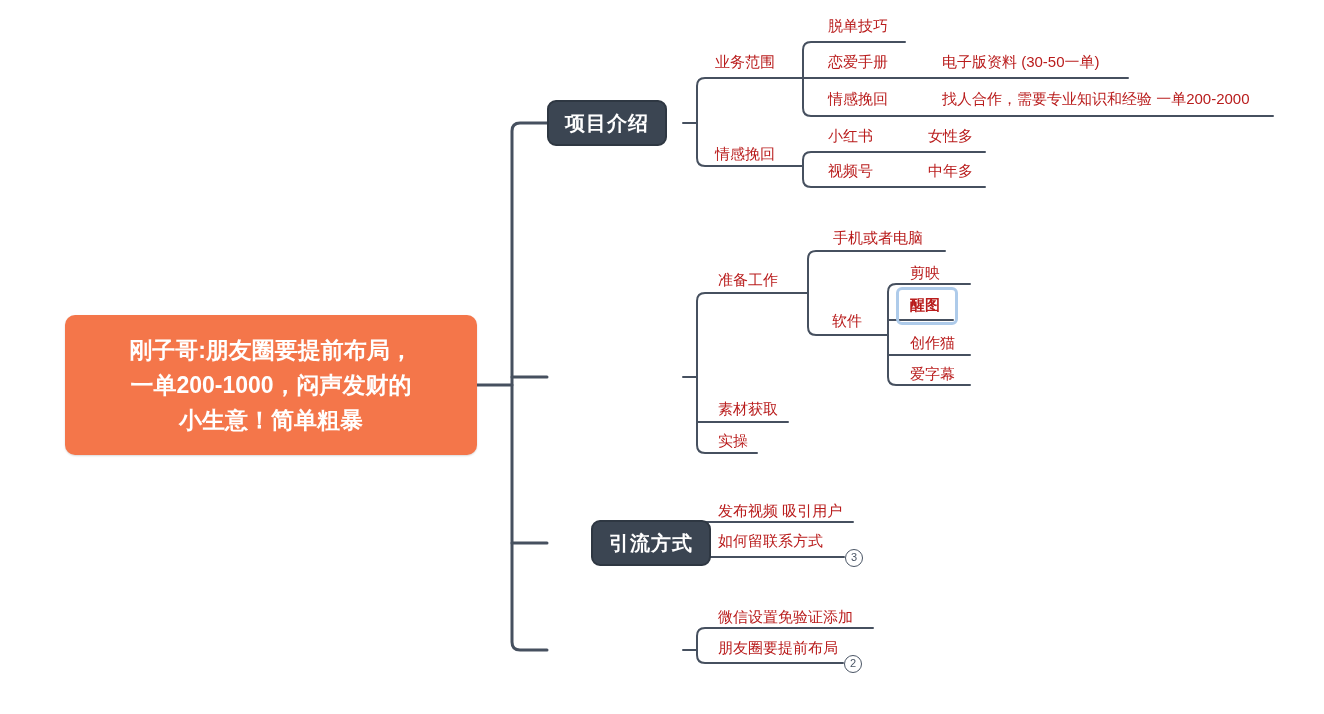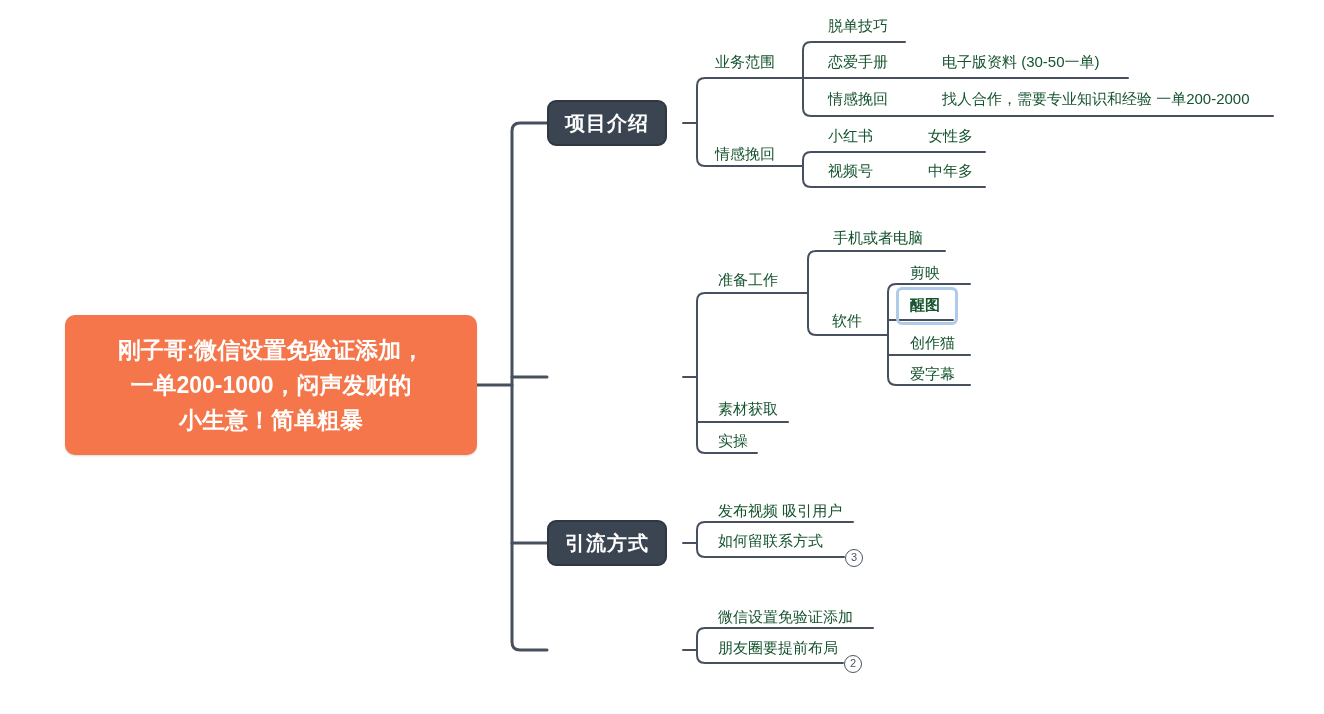--- a/index.html
+++ b/index.html
@@ -21,21 +21,21 @@
   }
   .branch-node{
     position:absolute;left:547px;width:120px;height:46px;z-index:2;
     background:#3B4552;border:2px solid #2E3742;border-radius:9px;
     color:#ffffff;font-weight:700;font-size:20px;
     display:flex;align-items:center;justify-content:center;box-sizing:border-box;
     letter-spacing:1px;
   }
   .leaf{
     position:absolute;z-index:2;white-space:nowrap;
-    font-size:15px;line-height:1;color:#14532d;
+    font-size:15px;line-height:1;color:#b91c1c;
     transform:translateY(-50%);
   }
   .badge{
     position:absolute;z-index:3;width:18px;height:18px;box-sizing:border-box;
     border:1.5px solid #4A5565;border-radius:50%;background:#ffffff;
     color:#4A5565;font-size:11px;line-height:15px;text-align:center;
   }
   .selection-box{
     position:absolute;z-index:4;left:896px;top:287px;width:62px;height:38px;
     border:3px solid #AECBEA;border-radius:6px;box-sizing:border-box;
@@ -69,27 +69,27 @@
     <path class="w2" d="M 888 355 H 970"></path>
 
     <path class="w2" d="M 683 543 H 697"></path>
     <path class="w2" d="M 853 522 H 705 Q 697 522 697 530 V 549 Q 697 557 705 557 H 844"></path>
 
     <path class="w2" d="M 683 650 H 697"></path>
     <path class="w2" d="M 873 628 H 705 Q 697 628 697 636 V 655 Q 697 663 705 663 H 843"></path>
   </svg>
 
   <div class="root-node">
-    <span>刚子哥:微信设置免验证添加，</span>
+    <span>刚子哥:朋友圈要提前布局，</span>
     <span>一单200-1000，闷声发财的</span>
     <span>小生意！简单粗暴</span>
   </div>
 
   <div class="branch-node" style="top:100px;">项目介绍</div>
-  <div class="branch-node" style="top:520px;">引流方式</div>
+  <div class="branch-node" style="top:520px;margin-left:44px;">引流方式</div>
 
   <div class="leaf" style="left:715px;top:61px;">业务范围</div>
   <div class="leaf" style="left:828px;top:25px;">脱单技巧</div>
   <div class="leaf" style="left:828px;top:61px;">恋爱手册</div>
   <div class="leaf" style="left:942px;top:61px;">电子版资料 (30-50一单)</div>
   <div class="leaf" style="left:828px;top:98px;">情感挽回</div>
   <div class="leaf" style="left:942px;top:98px;">找人合作，需要专业知识和经验 一单200-2000</div>
   <div class="leaf" style="left:715px;top:153px;">情感挽回</div>
   <div class="leaf" style="left:828px;top:135px;">小红书</div>
   <div class="leaf" style="left:928px;top:135px;">女性多</div>

